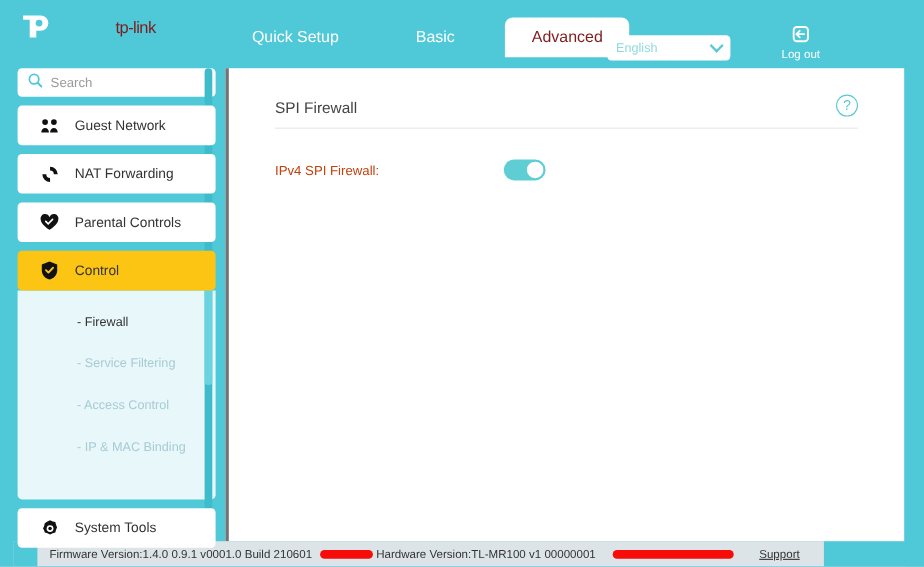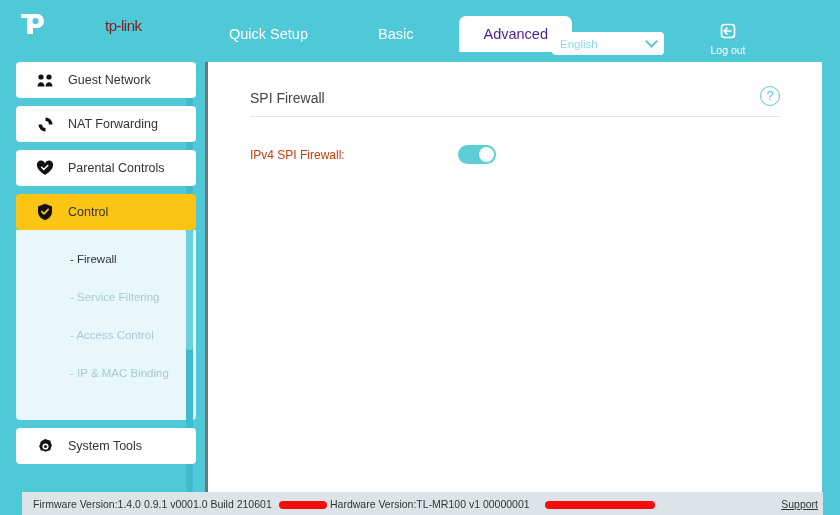--- a/index.html
+++ b/index.html
@@ -16,21 +16,21 @@
   .logo { position: absolute; left: 16px; top: 8px; display: flex; align-items: center; gap: 7px; }
   .logo-mark { width: 34px; height: 34px; position: relative; }
   .logo-text { color: #7f1d1d; font-size: 15px; letter-spacing: -0.5px; margin-left: 48px; }
 
   .tabs { position: absolute; left: 205px; top: 0; height: 68px; display: flex; align-items: center; }
   .tab {
     padding: 0 24px; height: 36px; line-height: 36px;
     color: #ffffff; font-size: 14.5px; cursor: pointer;
     border-radius: 7px 7px 0 0; margin-right: 22px; white-space: nowrap;
   }
-  .tab.active { background: #ffffff; color: #4c1d95; }
+  .tab.active { background: #ffffff; color: #7f1d1d; }
 
   .lang-select {
     position: absolute; left: 552px; top: 32px;
     width: 112px; height: 23px; background: #fff;
     border-radius: 4px; display: flex; align-items: center;
     padding: 0 8px; cursor: pointer;
   }
   .lang-select span { font-size: 11.5px; color: #8FD9E2; flex: 1; }
   .chev { width: 9px; height: 9px; border-right: 2px solid #5BC9D3; border-bottom: 2px solid #5BC9D3;
           transform: rotate(45deg); margin-bottom: 4px; }
@@ -88,21 +88,21 @@
                font-size: 13px; line-height: 17px; text-align: center; cursor: pointer; }
 
   .field-row { display: flex; align-items: center; margin: 28px 0 0 42px; }
   .field-label { font-size: 12px; color: #c2410c; width: 208px; }
   .toggle { width: 38px; height: 19px; border-radius: 10px; background: #5FCDD4;
             position: relative; cursor: pointer; }
   .toggle .knob { position: absolute; top: 2px; right: 2px; width: 15px; height: 15px;
                   border-radius: 50%; background: #fff; }
 
   
-  .footer { position: absolute; left: 0; bottom: 0; width: 840px; height: 23px;
+  .footer { position: absolute; left: 12px; bottom: 0; width: 737px; height: 23px;
             background: #DDE4E7; display: flex; align-items: center; font-size: 10.5px; color: #333; }
   .fw-ver { position: absolute; left: 33px; }
   .hw-ver { position: absolute; left: 330px; }
   .redact { display: inline-block; vertical-align: middle; background: #F60C08;
             height: 8px; border-radius: 4px; margin-left: 4px; }
   .support { position: absolute; right: 22px; text-decoration: underline; color: #333; cursor: pointer; }
   .foot-left { position: absolute; left: 0; bottom: 0; width: 22px; height: 23px; background: #4FC8D8; }
   .right-strip { position: absolute; right: 0; top: 0; width: 17px; height: 515px; background: #4FC8D8; }
 </style>
 </head>
@@ -140,20 +140,29 @@
           <path d="M13 10H6.5M9 7l-3 3 3 3" fill="none" stroke="#fff" stroke-width="1.7" stroke-linecap="round" stroke-linejoin="round"></path>
         </svg>
       </span>
       <div class="lb">Log out</div>
     </div>
 
   </div>
 
   <div class="sidebar">
 
+    <div class="search-box">
+      <span>
+        <svg width="14" height="14" viewBox="0 0 14 14">
+          <circle cx="6" cy="6" r="4.3" fill="none" stroke="#4FC8D8" stroke-width="1.6"></circle>
+          <path d="M9.2 9.2L12.6 12.6" stroke="#4FC8D8" stroke-width="1.8" stroke-linecap="round"></path>
+        </svg>
+      </span>
+      <input type="text" placeholder="Search" style="">
+    </div>
 
     <div class="nav-item">
       <span class="nav-ic">
         <svg width="18" height="15" viewBox="0 0 18 15">
           <circle cx="5" cy="4" r="2.6" fill="#111"></circle>
             <circle cx="13" cy="4" r="2.6" fill="#111"></circle>
           <path d="M1.5 13.5c0-2.6 1.6-4.2 3.5-4.2s3.5 1.6 3.5 4.2z" fill="#111"></path>
           <path d="M9.5 13.5c0-2.6 1.6-4.2 3.5-4.2s3.5 1.6 3.5 4.2z" fill="#111"></path>
         </svg>
       </span>

